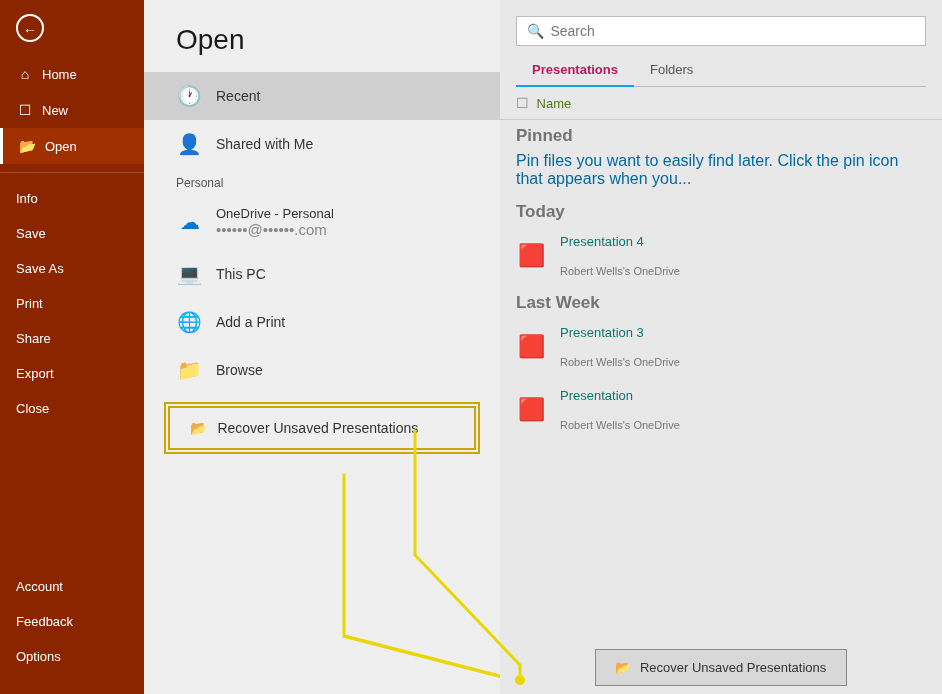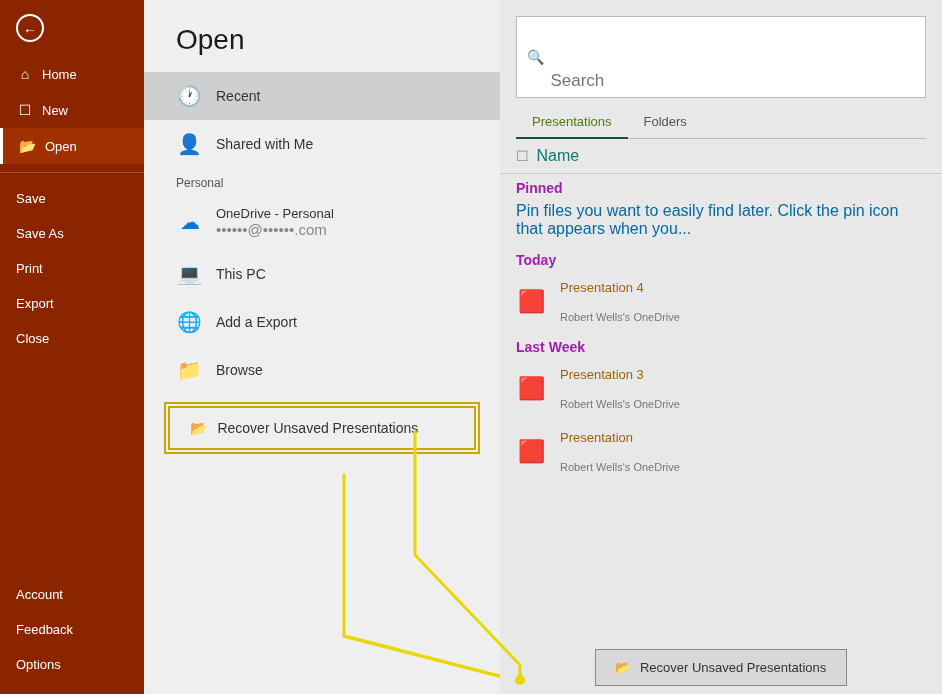--- a/index.html
+++ b/index.html
@@ -38,21 +38,21 @@
       gap: 8px;
       white-space: nowrap;
     }
     .sidebar-item.active {
       background: #a03000;
       border-left: 3px solid #fff;
     }
     .sidebar-item .si-icon { font-size: 14px; width: 18px; text-align: center; }
     .sidebar-divider { border: none; border-top: 1px solid rgba(255,255,255,0.2); margin: 8px 0; }
     .sidebar-spacer { flex: 1; }
-    .sidebar-bottom { padding-bottom: 12px; }
+    .sidebar-bottom { padding-bottom: 20px; }
 
     
     .main-content {
       flex: 1;
       display: flex;
       height: 694px;
       overflow: hidden;
     }
 
     
@@ -117,72 +117,71 @@
       align-items: center;
       background: #fff;
       border: 1px solid #bbb;
       padding: 6px 10px;
       gap: 6px;
     }
     .search-bar input {
       border: none;
       outline: none;
       flex: 1;
-      font-size: 17px;
+      font-size: 14px;
       background: transparent;
-      margin-top: 48px;
     }
     .search-icon { color: #888; font-size: 14px; }
     .tabs-row {
       display: flex;
       margin: 8px 16px 0;
       border-bottom: 1px solid #bbb;
     }
     .tab {
       padding: 8px 16px;
       font-size: 13px;
       cursor: pointer;
       color: #555;
     }
     .tab.active {
-      color: #4d7c0f;
-      border-bottom: 2px solid #14532d;
-      font-weight: 400;
+      color: #be185d;
+      border-bottom: 2px solid #0ea5e9;
+      font-weight: 700;
       margin-bottom: -1px;
     }
     .files-header {
       display: flex;
       align-items: center;
       padding: 8px 16px;
       font-size: 13px;
       color: #555;
       gap: 8px;
       border-bottom: 1px solid #ccc;
     }
     .section-label {
       padding: 6px 16px 2px;
-      font-size: 14px;
-      color: #a21caf;
+      font-size: 17px;
+      color: #737373;
       font-weight: 600;
     }
     .pinned-msg {
       padding: 4px 16px 8px;
       font-size: 16px;
       color: #0369a1;
     }
     .file-item {
       display: flex;
       align-items: center;
       padding: 10px 16px;
       cursor: pointer;
       gap: 12px;
     }
     .file-icon { color: #c0392b; font-size: 22px; width: 32px; text-align: center; }
     .file-info { display: flex; flex-direction: column; }
-    .file-name { font-size: 13px; color: #a16207; font-weight: 400; }
+    .file-name { font-size: 13px; color: #0f766e; font-weight: 400; }
     .file-sub { font-size: 11px; color: #777; margin-top: 16px; }
     .files-spacer { flex: 1; }
     .recover-bottom {
       margin: 8px 16px;
       display: flex;
       align-items: center;
       justify-content: center;
     }
     .recover-btn-bottom {
       display: flex;
@@ -223,27 +222,33 @@
   <div class="sidebar-item">
     <span class="si-icon">☐</span>
     <span>New</span>
   </div>
   <div class="sidebar-item active">
     <span class="si-icon">📂</span>
     <span>Open</span>
   </div>
   <hr class="sidebar-divider">
   <div class="sidebar-item">
+    <span>Info</span>
+  </div>
+  <div class="sidebar-item">
     <span>Save</span>
   </div>
   <div class="sidebar-item">
     <span>Save As</span>
   </div>
   <div class="sidebar-item">
     <span>Print</span>
+  </div>
+  <div class="sidebar-item">
+    <span>Share</span>
   </div>
   <div class="sidebar-item">
     <span>Export</span>
   </div>
   <div class="sidebar-item">
     <span>Close</span>
   </div>
   <div class="sidebar-spacer"></div>
   <div class="sidebar-bottom">
     <div class="sidebar-item">
@@ -281,21 +286,21 @@
         <div style="font-size:15px;color:#888;">••••••@••••••.com</div>
       </div>
     </div>
 
     <div class="location-item">
       <span class="loc-icon">💻</span>
       <span>This PC</span>
     </div>
     <div class="location-item">
       <span class="loc-icon">🌐</span>
-      <span>Add a Export</span>
+      <span>Add a Print</span>
     </div>
     <div class="location-item" style="position:relative;">
       <span class="loc-icon">📁</span>
       <span>Browse</span>
     </div>
 
     <div style="margin: 12px 24px; position:relative; z-index:5;">
       <button class="recover-btn-main">
         <span>📂</span>
         <span>Recover Unsaved Presentations</span>
@@ -322,21 +327,21 @@
       <input type="text" placeholder="Search" style="">
     </div>
 
     <div class="tabs-row">
       <div class="tab active">Presentations</div>
       <div class="tab">Folders</div>
     </div>
 
     <div class="files-header">
       <span style="font-size:14px; color:#888;">☐</span>
-      <span style="font-size:16px; color:#0f766e;">Name</span>
+      <span style="font-size:13px; color:#4d7c0f;">Name</span>
     </div>
 
     <div class="section-label">Pinned</div>
     <div class="pinned-msg">Pin files you want to easily find later. Click the pin icon that appears when you...</div>
 
     <div class="section-label">Today</div>
     <div class="file-item">
       <span class="file-icon">🟥</span>
       <div class="file-info">
         <span class="file-name">Presentation 4</span>

